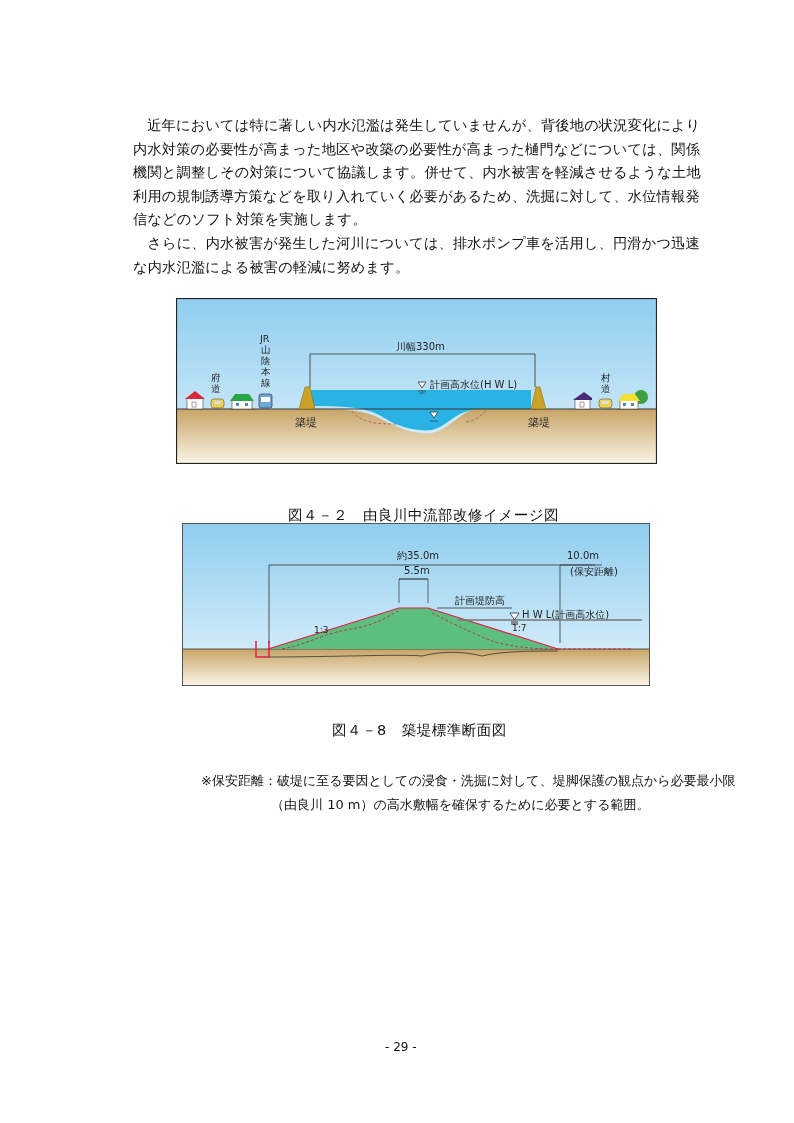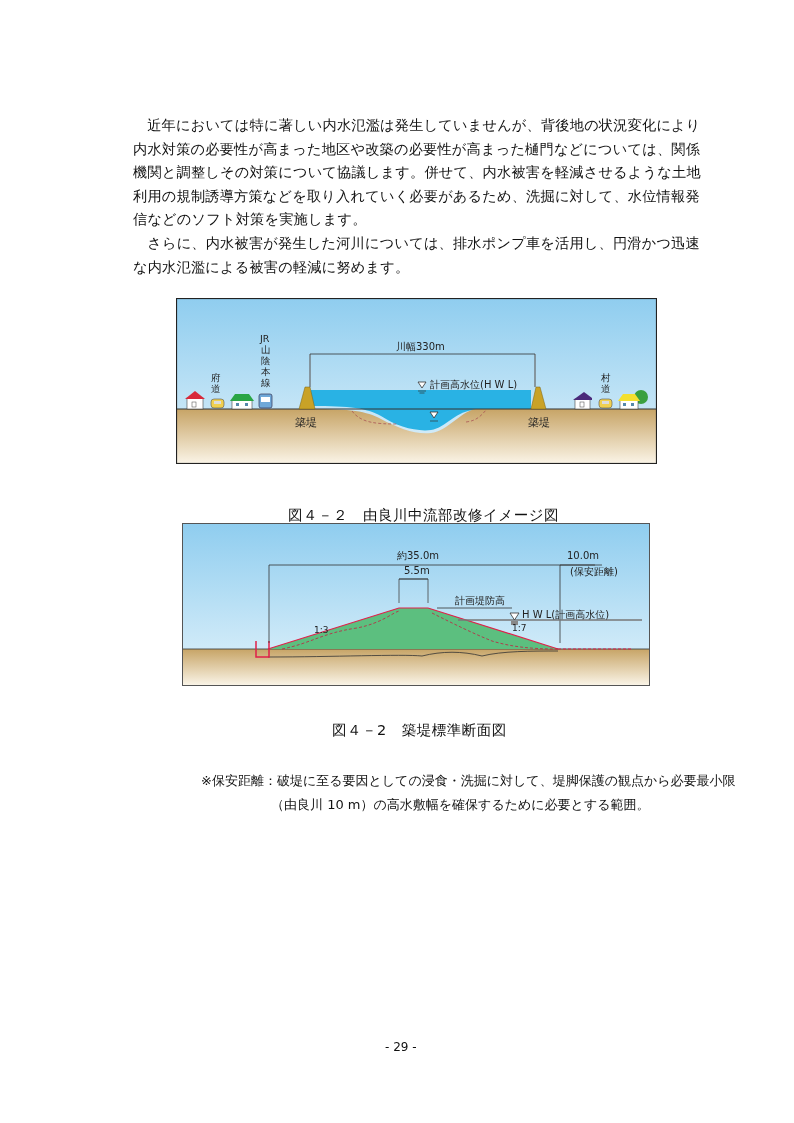--- a/index.html
+++ b/index.html
@@ -163,18 +163,18 @@
     <text x="273" y="81" font-size="10" fill="#222">計画堤防高</text>
     <line x1="276" y1="97" x2="460" y2="97" stroke="#777" stroke-width="1.5"></line>
     <polygon points="328,90 337,90 332.5,97" fill="#fff" stroke="#333" stroke-width="0.8"></polygon>
     <rect x="329" y="98" width="7" height="4" fill="#888"></rect>
     <text x="340" y="95" font-size="10" fill="#222">H W L(計画高水位)</text>
     <text x="132" y="110" font-size="9" fill="#222">1:3</text>
     <text x="330" y="108" font-size="9" fill="#222">1:7</text>
     <rect x="0.5" y="0.5" width="467" height="162" fill="none" stroke="#555" stroke-width="1"></rect>
   </svg>
 </div>
-<div class="caption" id="cap2">図４－2　築堤標準断面図</div>
+<div class="caption" id="cap2">図４－8　築堤標準断面図</div>
 
 <div class="note" id="note1">※保安距離：破堤に至る要因としての浸食・洗掘に対して、堤脚保護の観点から必要最小限</div>
 <div class="note" id="note2">（由良川 10 m）の高水敷幅を確保するために必要とする範囲。</div>
 
 <div class="pageno">- 29 -</div>
 
 </body></html>

